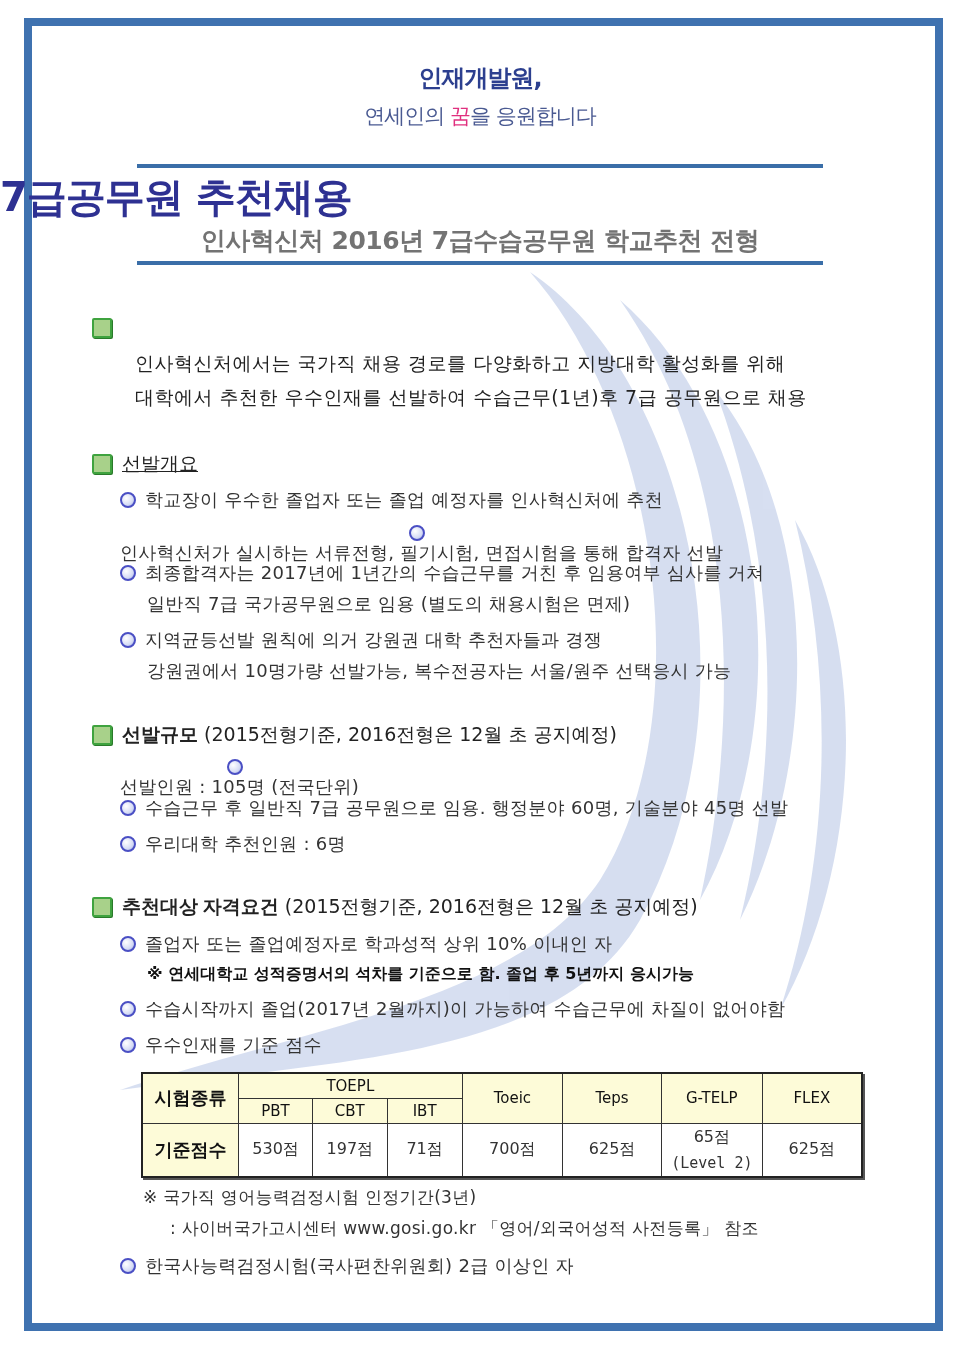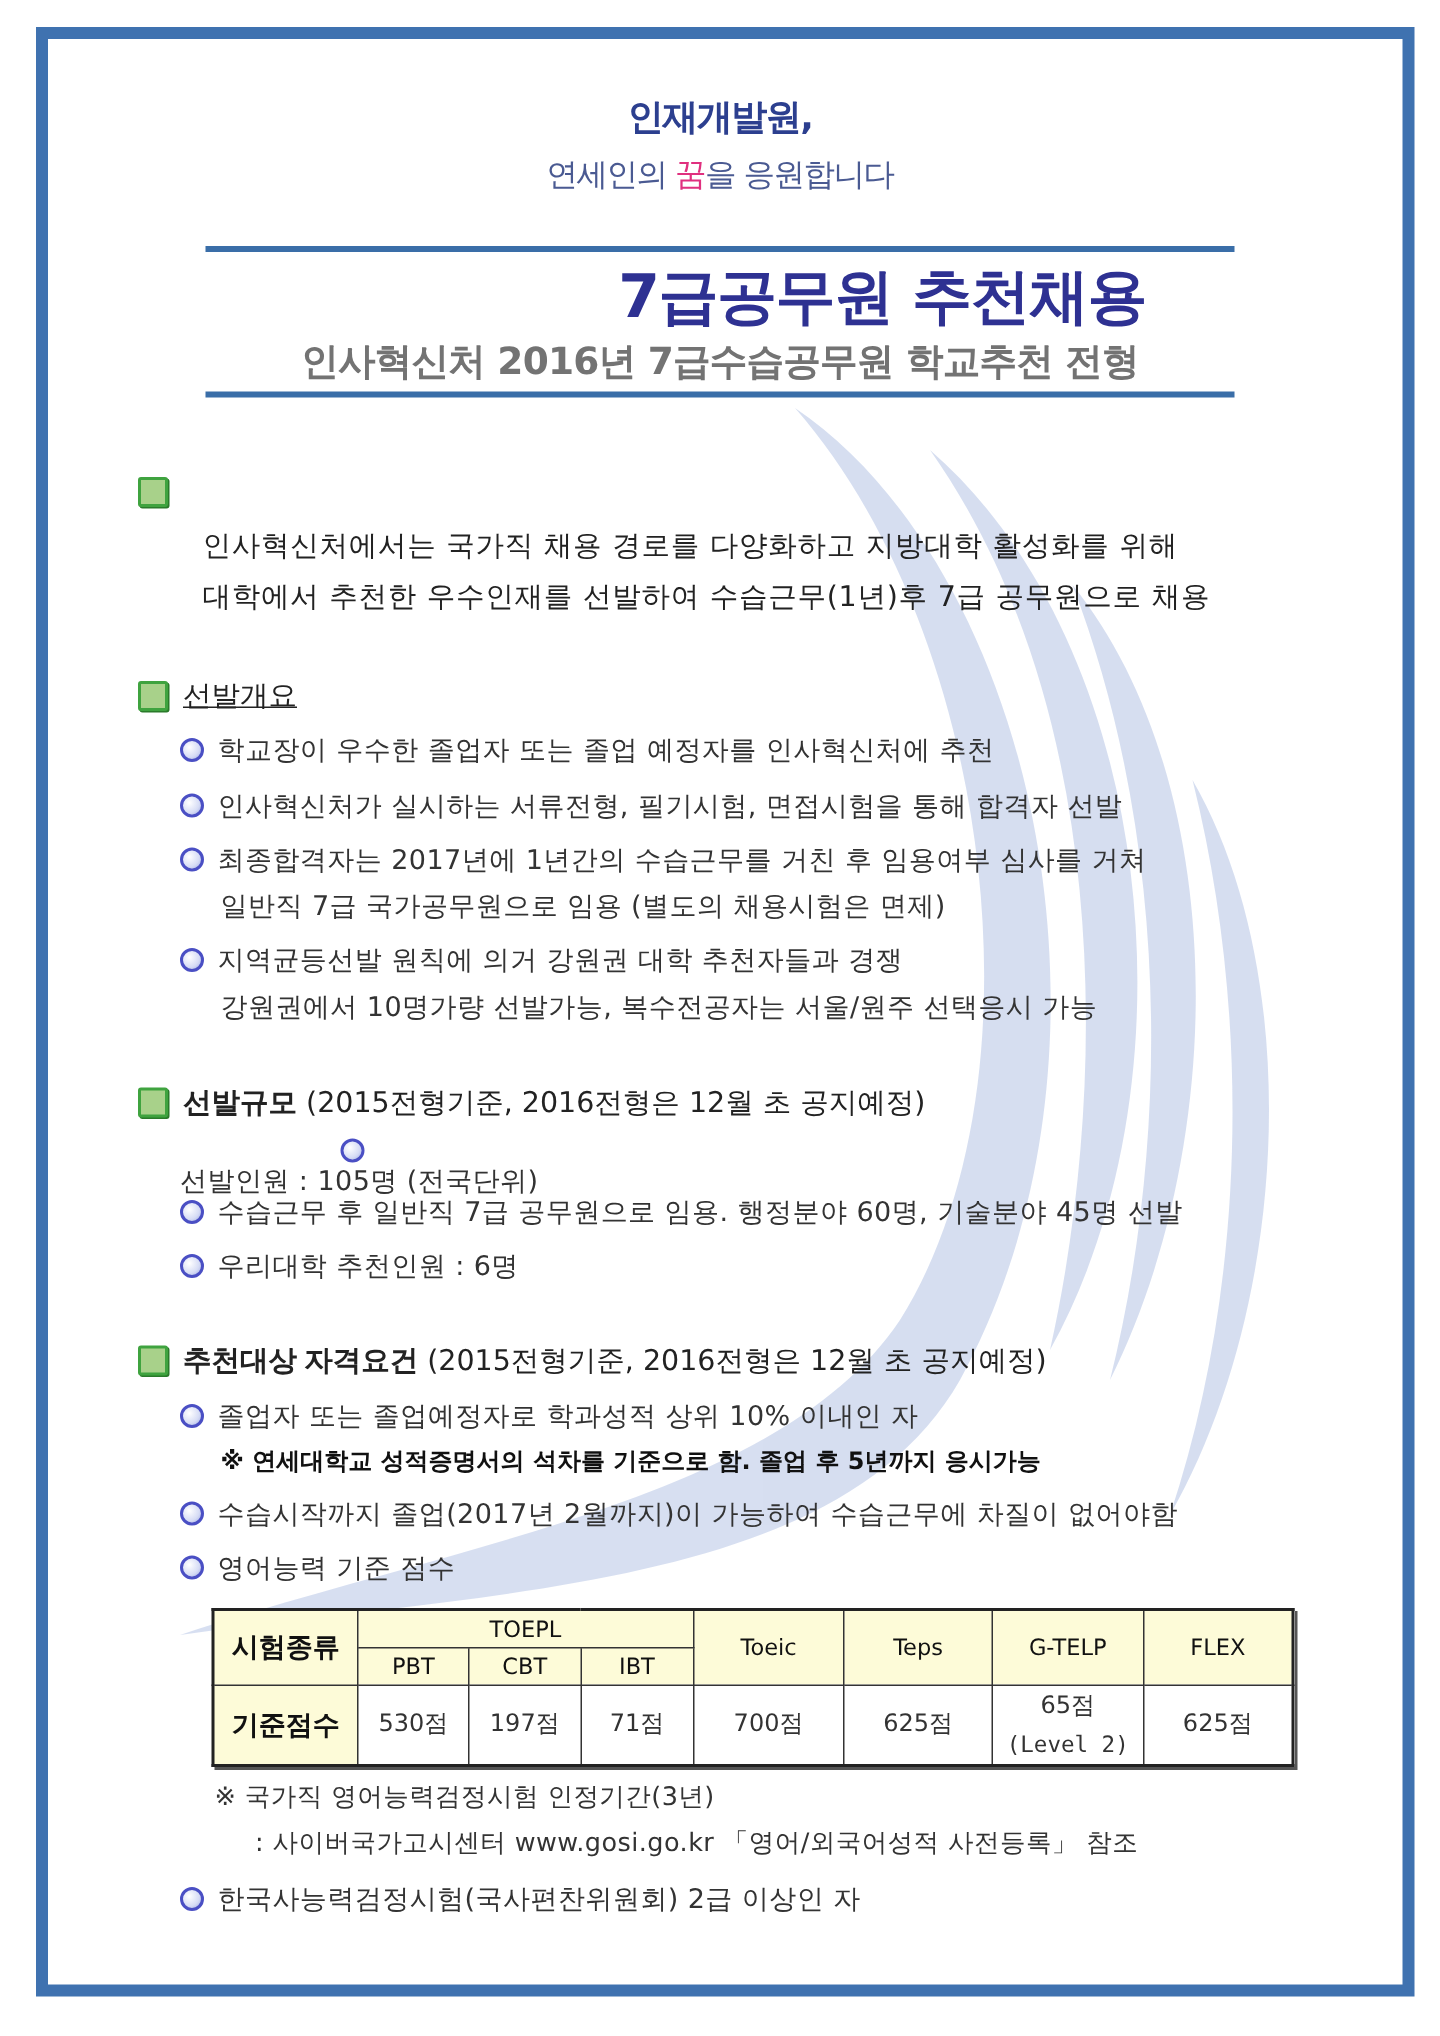--- a/index.html
+++ b/index.html
@@ -6,21 +6,21 @@
     body { width: 960px; height: 1357px; position: relative; overflow: hidden;
            font-family: "DejaVu Sans", "Liberation Sans", sans-serif; color: #222; }
     .frame { position: absolute; left: 24px; top: 18px; width: 903px; height: 1297px;
              border: 8px solid #3f72b0; box-sizing: content-box; }
     .swoosh { position: absolute; left: 0; top: 0; width: 960px; height: 1357px; pointer-events: none; }
     .abs { position: absolute; }
     .slogan1 { left: 0; width: 960px; top: 62px; text-align: center; font-size: 24px; font-weight: bold; color: #2c3f8f; letter-spacing: -1px; }
     .slogan2 { left: 0; width: 960px; top: 102px; text-align: center; font-size: 21px; color: #4a5a92; letter-spacing: -1px; }
     .slogan2 .pink { color: #e0307f; }
     .rule { left: 137px; width: 686px; height: 4px; background: #3a6ea8; }
-    .title { left: 0; width: 764px; top: 170px; text-align: right; font-size: 40px; font-weight: bold; color: #2e3192; letter-spacing: -1px; }
+    .title { left: 0; width: 764px; top: 170px; text-align: left; font-size: 40px; font-weight: bold; color: #2e3192; letter-spacing: -1px; }
     .subtitle { left: 0; width: 960px; top: 224px; text-align: center; font-size: 25px; font-weight: bold; color: #737373; letter-spacing: -0.5px; }
     .sec-head { left: 92px; font-size: 19px; color: #222; display: flex; align-items: center; white-space: nowrap; }
     .sec-head .bold { font-weight: bold; font-family: Liberation Serif, serif; }
     .sq { width: 16px; height: 16px; background: #a8d18a; border: 2px solid #3fa33f; border-radius: 2px; margin-right: 10px; box-shadow: 1px 1px 0 #2a7a2a; }
     .para { left: 135px; font-size: 19px; color: #222; letter-spacing: 0.5px; white-space: nowrap; }
     .item { left: 120px; font-size: 18px; color: #333; display: flex; align-items: center; white-space: nowrap; letter-spacing: 0.3px; }
     .cir { width: 12px; height: 12px; border: 2px solid #4a4fc4; border-radius: 50%; margin-right: 9px;
            background: radial-gradient(circle at 35% 35%, #ffffff 0%, #d6dcf5 60%, #9aa6e0 100%); }
     .cont { left: 147px; font-size: 18px; color: #333; white-space: nowrap; letter-spacing: 0.3px; }
     .note-bold { left: 147px; font-size: 16px; font-weight: bold; color: #111; white-space: nowrap; }
@@ -61,21 +61,21 @@
 <div class="abs para" style="top:385px;">대학에서 추천한 우수인재를 선발하여 수습근무(1년)후 7급 공무원으로 채용</div>
 
 <div class="abs sec-head" style="top:451px;text-decoration:underline;">
   <span class="sq"></span>
   <span>선발개요</span>
 </div>
 <div class="abs item" style="top:488px;">
   <span class="cir"></span>
   <span>학교장이 우수한 졸업자 또는 졸업 예정자를 인사혁신처에 추천</span>
 </div>
-<div class="abs item" style="top:525px;">
+<div class="abs item" style="top:525px;flex-direction:column;">
   <span class="cir"></span>
   <span>인사혁신처가 실시하는 서류전형, 필기시험, 면접시험을 통해 합격자 선발</span>
 </div>
 <div class="abs item" style="top:561px;">
   <span class="cir"></span>
   <span>최종합격자는 2017년에 1년간의 수습근무를 거친 후 임용여부 심사를 거쳐</span>
 </div>
 <div class="abs cont" style="top:592px;">일반직 7급 국가공무원으로 임용 (별도의 채용시험은 면제)</div>
 <div class="abs item" style="top:628px;">
   <span class="cir"></span>
@@ -110,21 +110,21 @@
   <span class="cir"></span>
   <span>졸업자 또는 졸업예정자로 학과성적 상위 10% 이내인 자</span>
 </div>
 <div class="abs note-bold" style="top:964px;">※ 연세대학교 성적증명서의 석차를 기준으로 함. 졸업 후 5년까지 응시가능</div>
 <div class="abs item" style="top:997px;">
   <span class="cir"></span>
   <span>수습시작까지 졸업(2017년 2월까지)이 가능하여 수습근무에 차질이 없어야함</span>
 </div>
 <div class="abs item" style="top:1033px;">
   <span class="cir"></span>
-  <span>영어능력 기준 점수</span>
+  <span>우수인재를 기준 점수</span>
 </div>
 
 <table class="scores">
   <colgroup>
     <col style="width:97px">
       <col style="width:74px">
       <col style="width:75px">
       <col style="width:75px">
     <col style="width:101px">
       <col style="width:99px">

